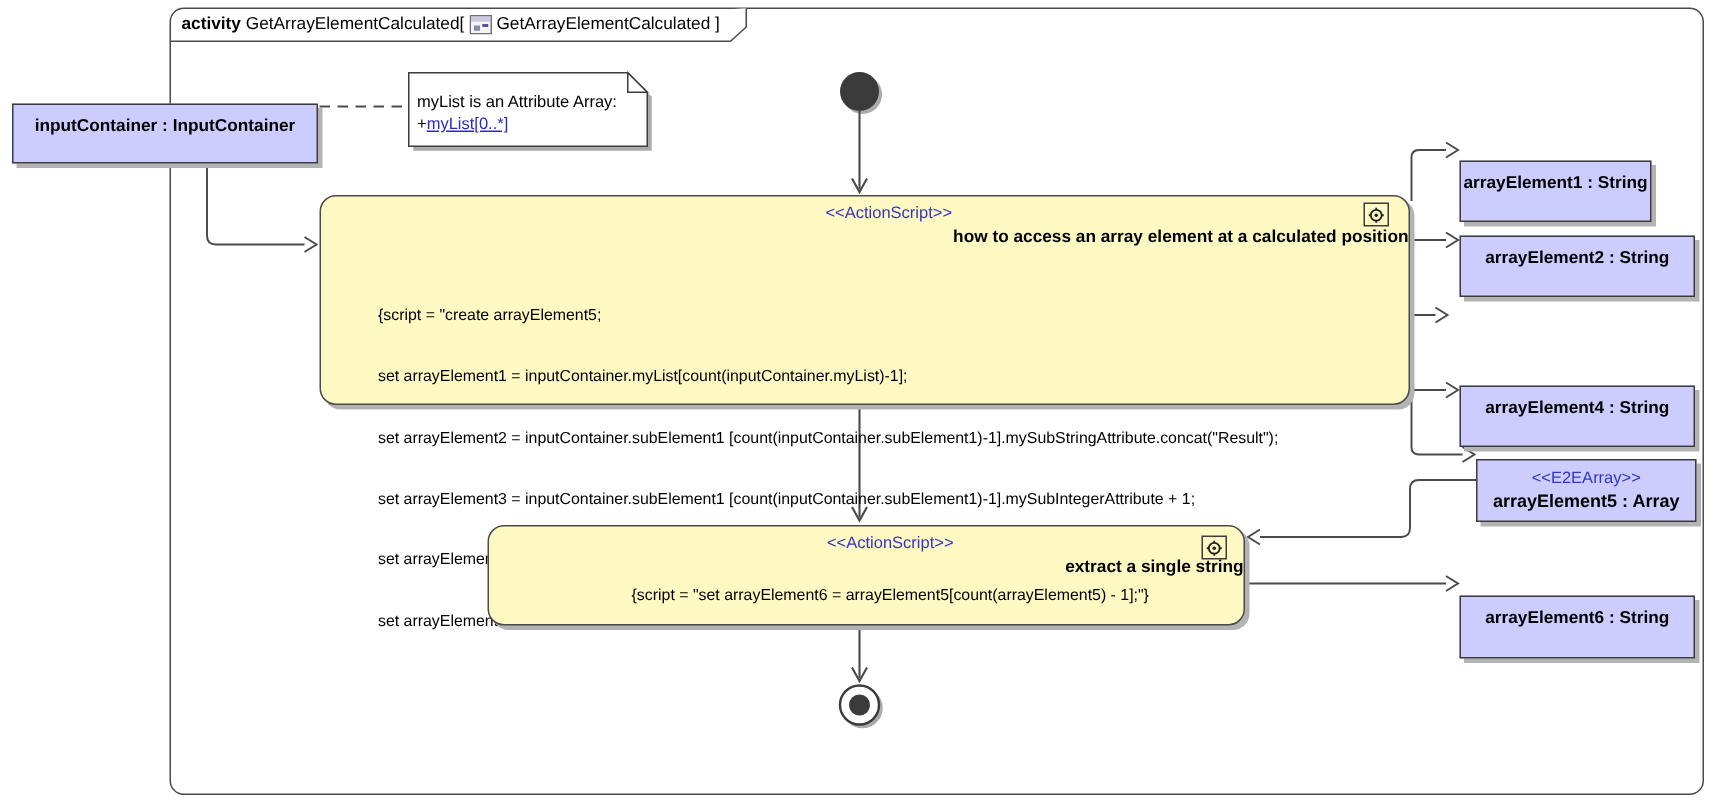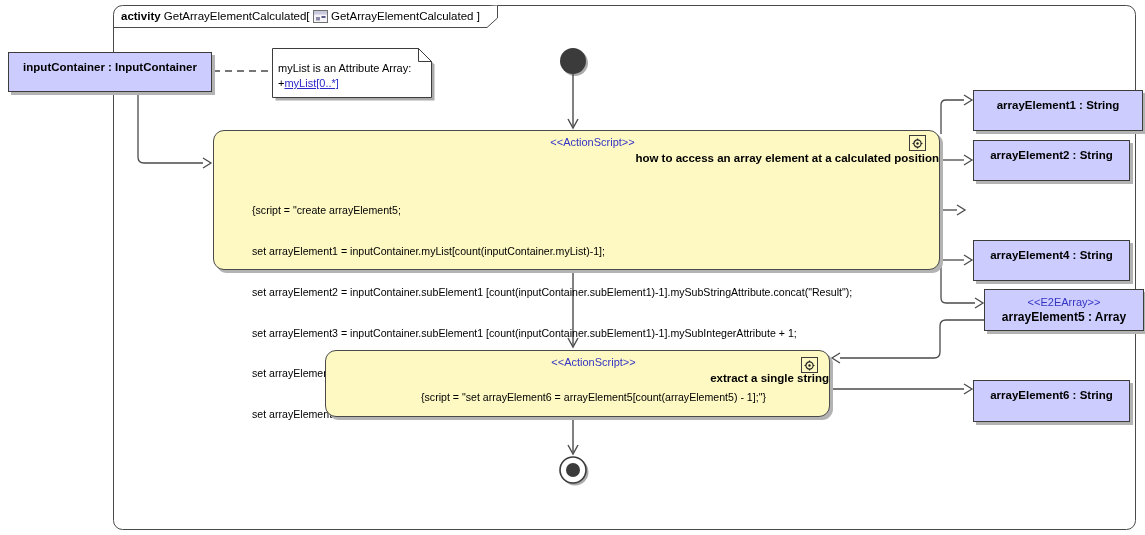--- a/index.html
+++ b/index.html
@@ -2,21 +2,21 @@
 <html><head>
 <meta charset="utf-8">
 <style>
   html,body{margin:0;padding:0;background:#ffffff;}
   #stage{position:relative;width:1145px;height:535px;background:#ffffff;overflow:hidden;
          font-family:"Liberation Sans","DejaVu Sans",sans-serif;color:#000;}
   svg{position:absolute;left:0;top:0;}
   .node{position:absolute;box-sizing:border-box;border:1px solid #3c3c3c;
         box-shadow:3px 3px 0 #b3b3b3;}
   .objnode{background:#ccccff;text-align:center;font-weight:bold;font-size:11.5px;
-           padding-top:8px;}
+           padding-top:8px;margin-top:17px;}
   .action{background:#fef9c3;border-radius:11px;text-align:center;
           border:1px solid #4a4a4a;box-shadow:3px 3px 0 #b3b3b3;padding-left:32px;}
   .stereo{color:#3434c4;font-size:11px;line-height:15px;padding-top:4px;}
   .aname{font-weight:bold;font-size:11.5px;line-height:16px;text-align:right;}
   .script{font-size:10.6px;line-height:13.6px;text-align:left;padding-left:6px;
           margin-top:11px;white-space:pre;}
   .script2{font-size:10.6px;line-height:14px;margin-top:4px;white-space:pre;text-align:center;}
   .gearbox{position:absolute;width:17px;height:16px;border:1px solid #3c3c3c;
            box-sizing:border-box;display:flex;align-items:center;justify-content:center;}
   .notetext{position:absolute;font-size:11px;line-height:15px;}
@@ -149,30 +149,30 @@
     <div class="script2">{script = "set arrayElement6 = arrayElement5[count(arrayElement5) - 1];"}</div>
   </div>
   <div class="gearbox" style="left:801px;top:357px;">
     <svg width="11" height="11" style="position:static">
       <circle cx="5.5" cy="5.5" r="3.6" fill="none" stroke="#222" stroke-width="1.2"></circle>
       <circle cx="5.5" cy="5.5" r="1.2" fill="#222"></circle>
       <path d="M5.5,0.5 V2 M5.5,9 V10.5 M0.5,5.5 H2 M9,5.5 H10.5" stroke="#222" stroke-width="1.2"></path>
     </svg>
   </div>
 
-  <div class="node objnode" style="left:973px;top:90px;width:170px;height:41px;">
+  <div class="node objnode" style="left:973px;top:90px;width:128px;height:41px;">
     <span>arrayElement1 : String</span>
   </div>
   <div class="node objnode" style="left:973px;top:140px;width:157px;height:41px;">
     <span>arrayElement2 : String</span>
   </div>
   <div class="node objnode" style="left:973px;top:240px;width:157px;height:41px;">
     <span>arrayElement4 : String</span>
   </div>
-  <div class="node objnode" style="left:984px;top:289px;width:160px;height:42px;padding-top:5px;">
+  <div class="node objnode" style="left:984px;top:289px;width:147px;height:42px;padding-top:5px;">
     <div class="b5stereo">&lt;&lt;E2EArray&gt;&gt;</div>
     <div class="b5name">arrayElement5 : Array</div>
   </div>
   <div class="node objnode" style="left:973px;top:380px;width:157px;height:42px;">
     <span>arrayElement6 : String</span>
   </div>
 
 </div>
 
 </body></html>

